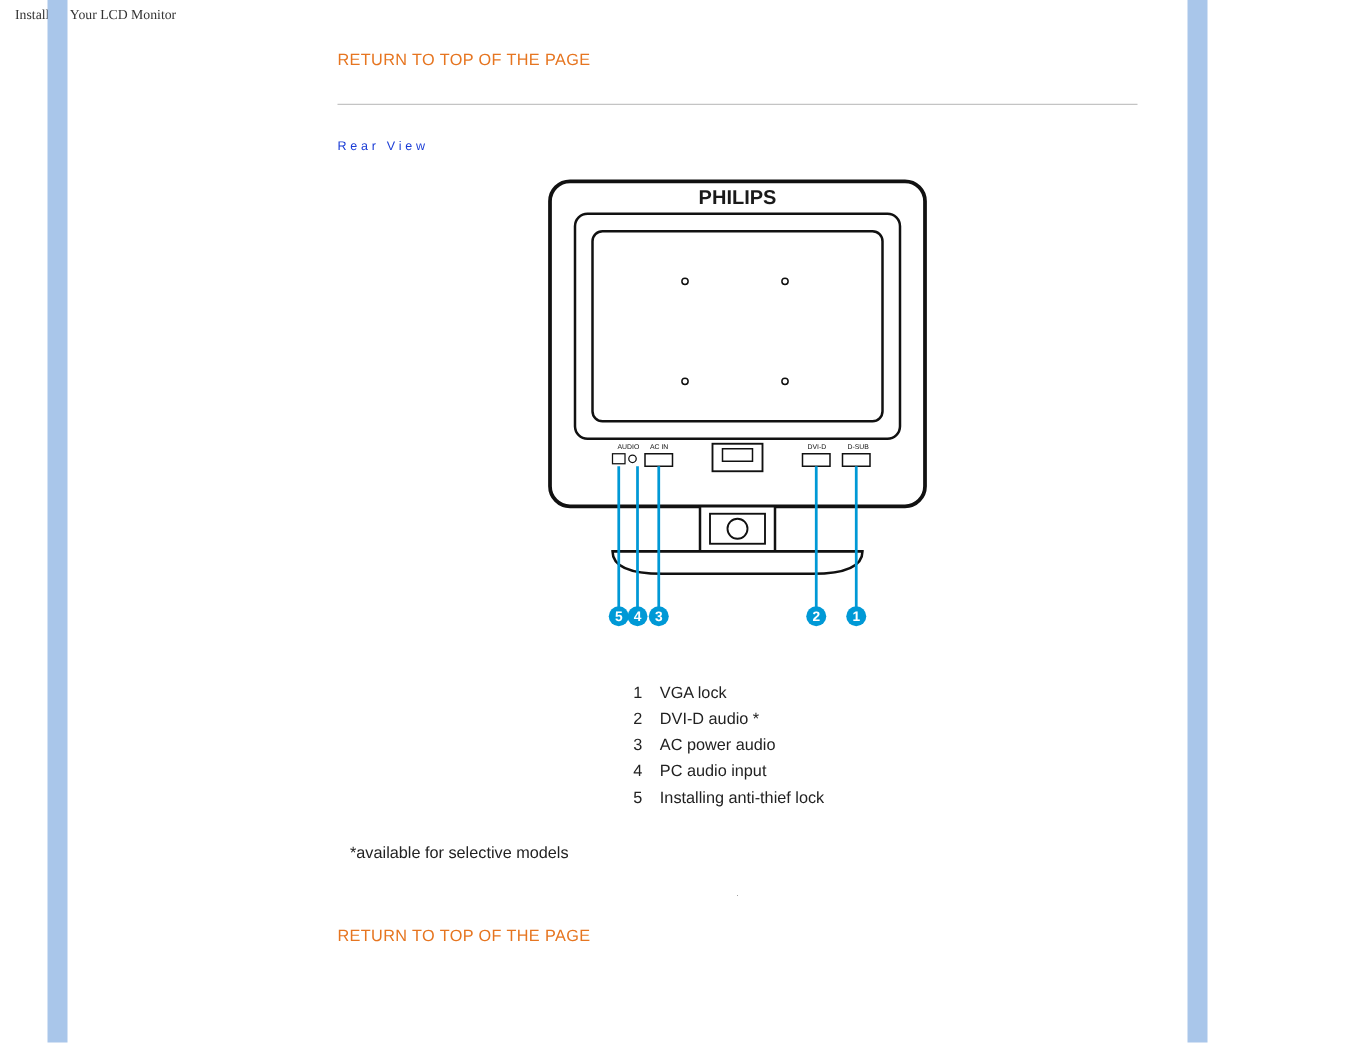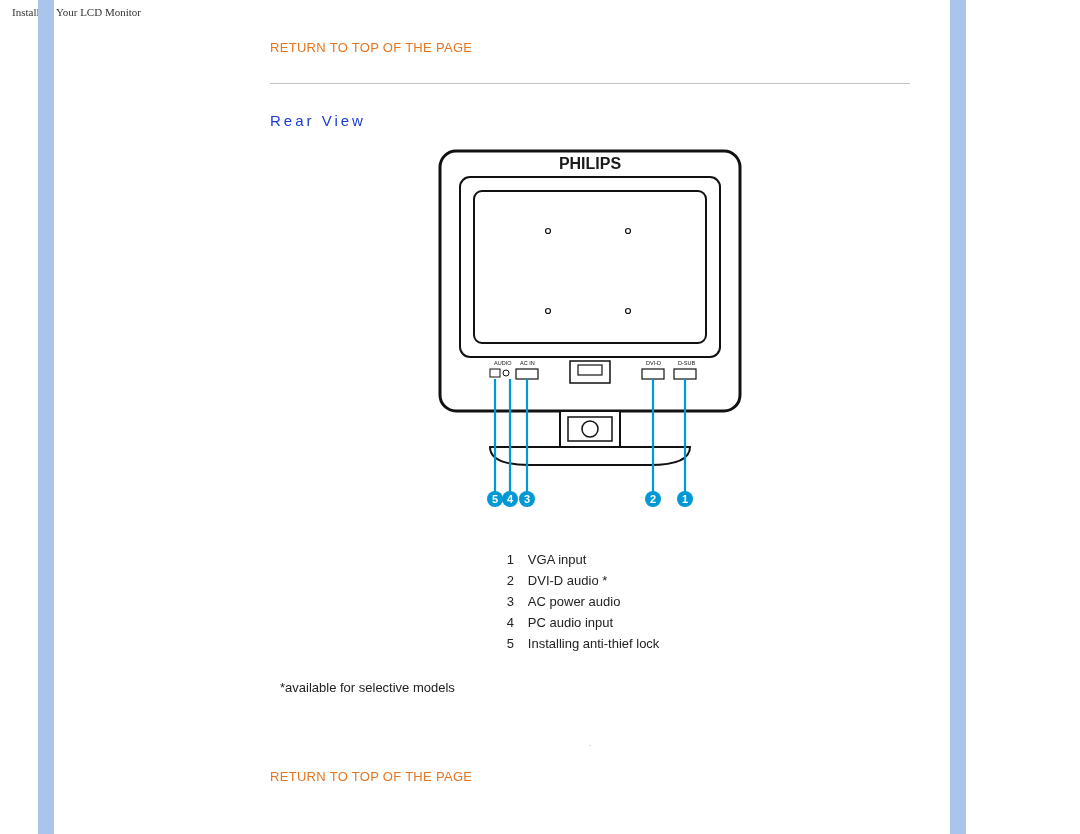--- a/index.html
+++ b/index.html
@@ -49,21 +49,21 @@
     letter-spacing: 0.3px;
     text-decoration: none;
   }
   .hr {
     border: none;
     border-top: 1px solid #c4c4c4;
     margin: 28px 0 28px 0;
   }
   .section-title {
     color: #1a3cd6;
-    font-size: 15px;
+    font-size: 10px;
     letter-spacing: 3px;
     font-weight: normal;
     margin-bottom: 18px;
   }
   .diagram-wrap {
     display: flex;
     justify-content: center;
     margin-bottom: 22px;
     text-align: right;
   }
@@ -74,21 +74,21 @@
     color: #222;
   }
   .legend-table td {
     padding: 3px 14px 3px 0;
   }
   .legend-table td.num { text-align: left; width: 20px; }
   .footnote {
     font-size: 13px;
     color: #222;
     margin-left: 10px;
-    margin-bottom: 46px;
+    margin-bottom: 24px;
   }
   .center-dot { text-align:center; font-size:6px; color:#555; margin-bottom:22px; }
 </style>
 </head>
 <body>
 
 <div class="header-title">Installing Your LCD Monitor</div>
 <div class="vline-left"></div>
 <div class="vline-right"></div>
 
@@ -161,21 +161,21 @@
           <circle cx="255" cy="352" r="8" fill="#0099d6"></circle>
           <text x="255" y="356" text-anchor="middle" font-size="11" font-weight="bold" fill="#fff">1</text>
         </g>
     </svg>
   </div>
 
   <table class="legend-table">
     <tbody>
         <tr>
           <td class="num">1</td>
-          <td>VGA input</td>
+          <td>VGA lock</td>
         </tr>
     <tr>
           <td class="num">2</td>
           <td>DVI-D audio *</td>
         </tr>
     <tr>
           <td class="num">3</td>
           <td>AC power audio</td>
         </tr>
     <tr>

